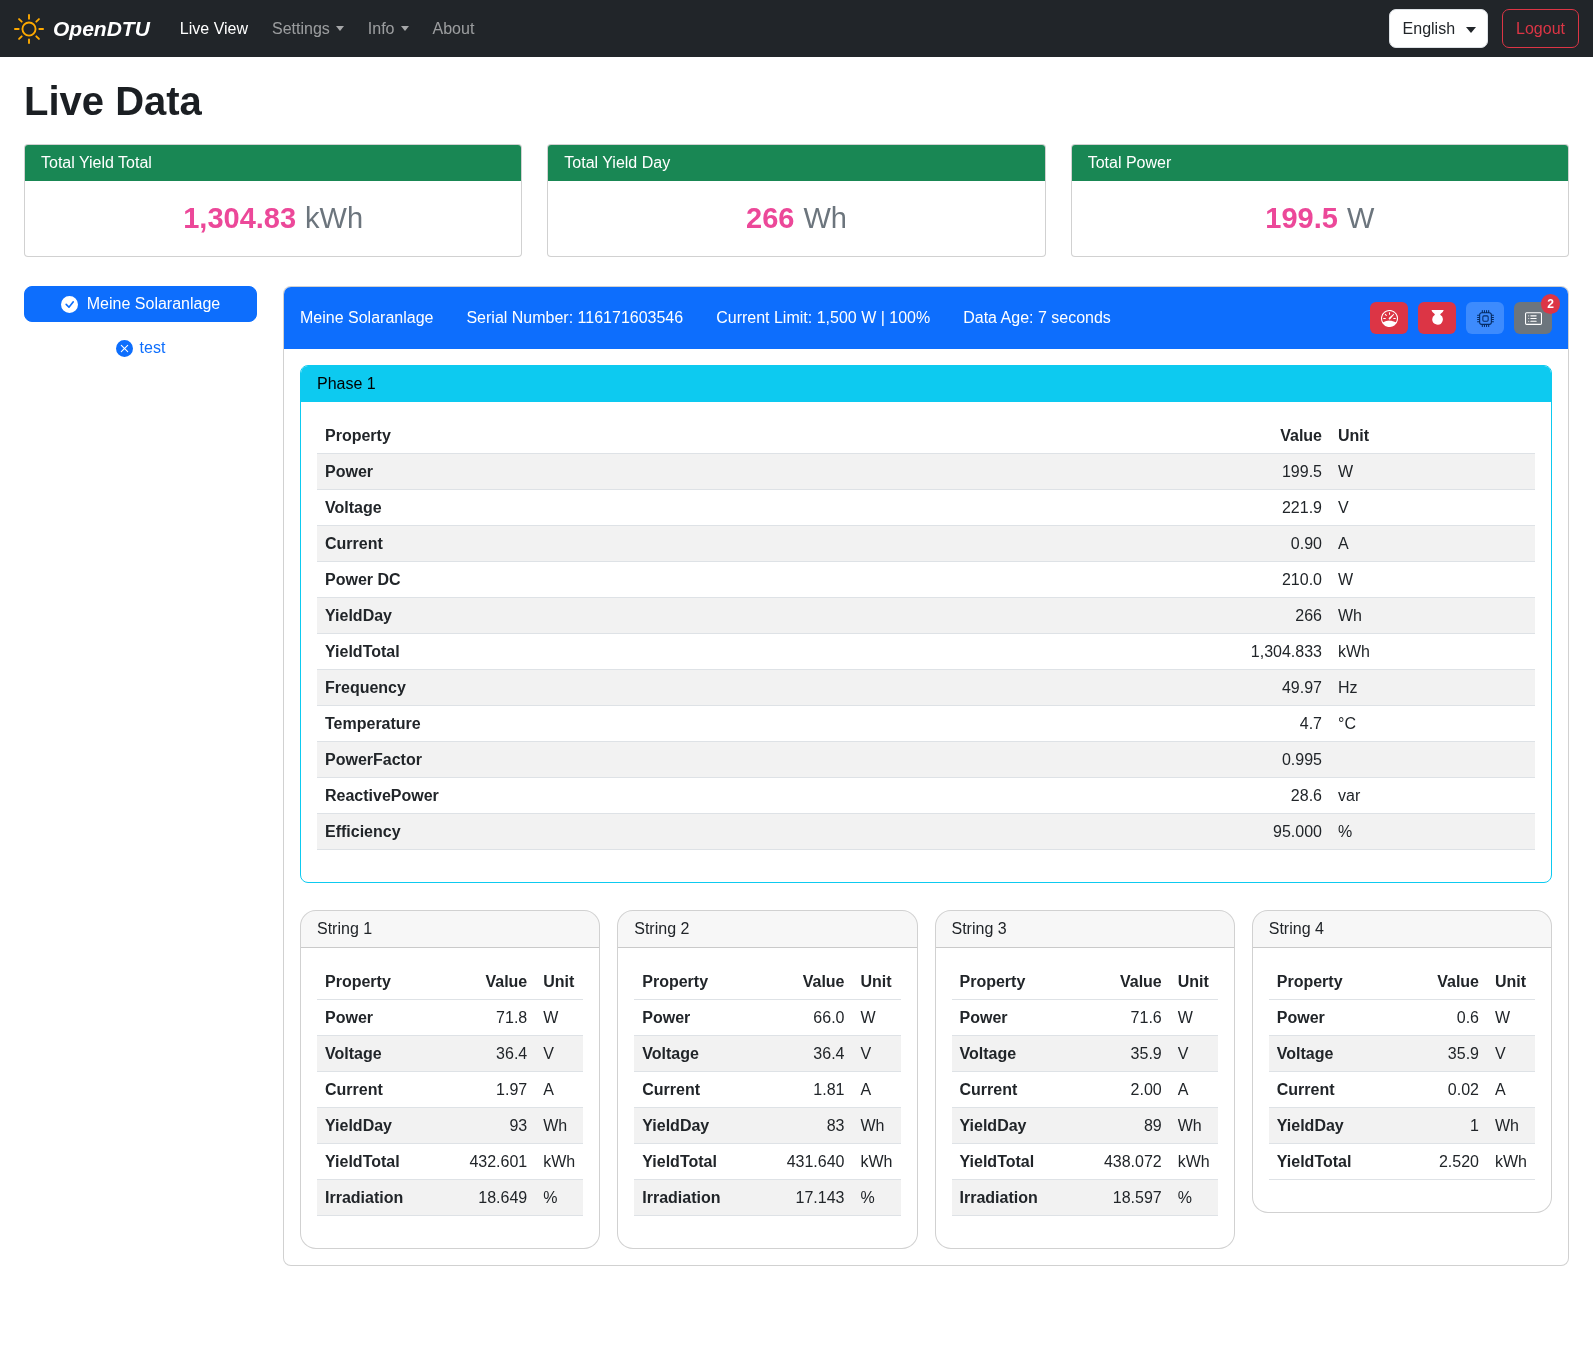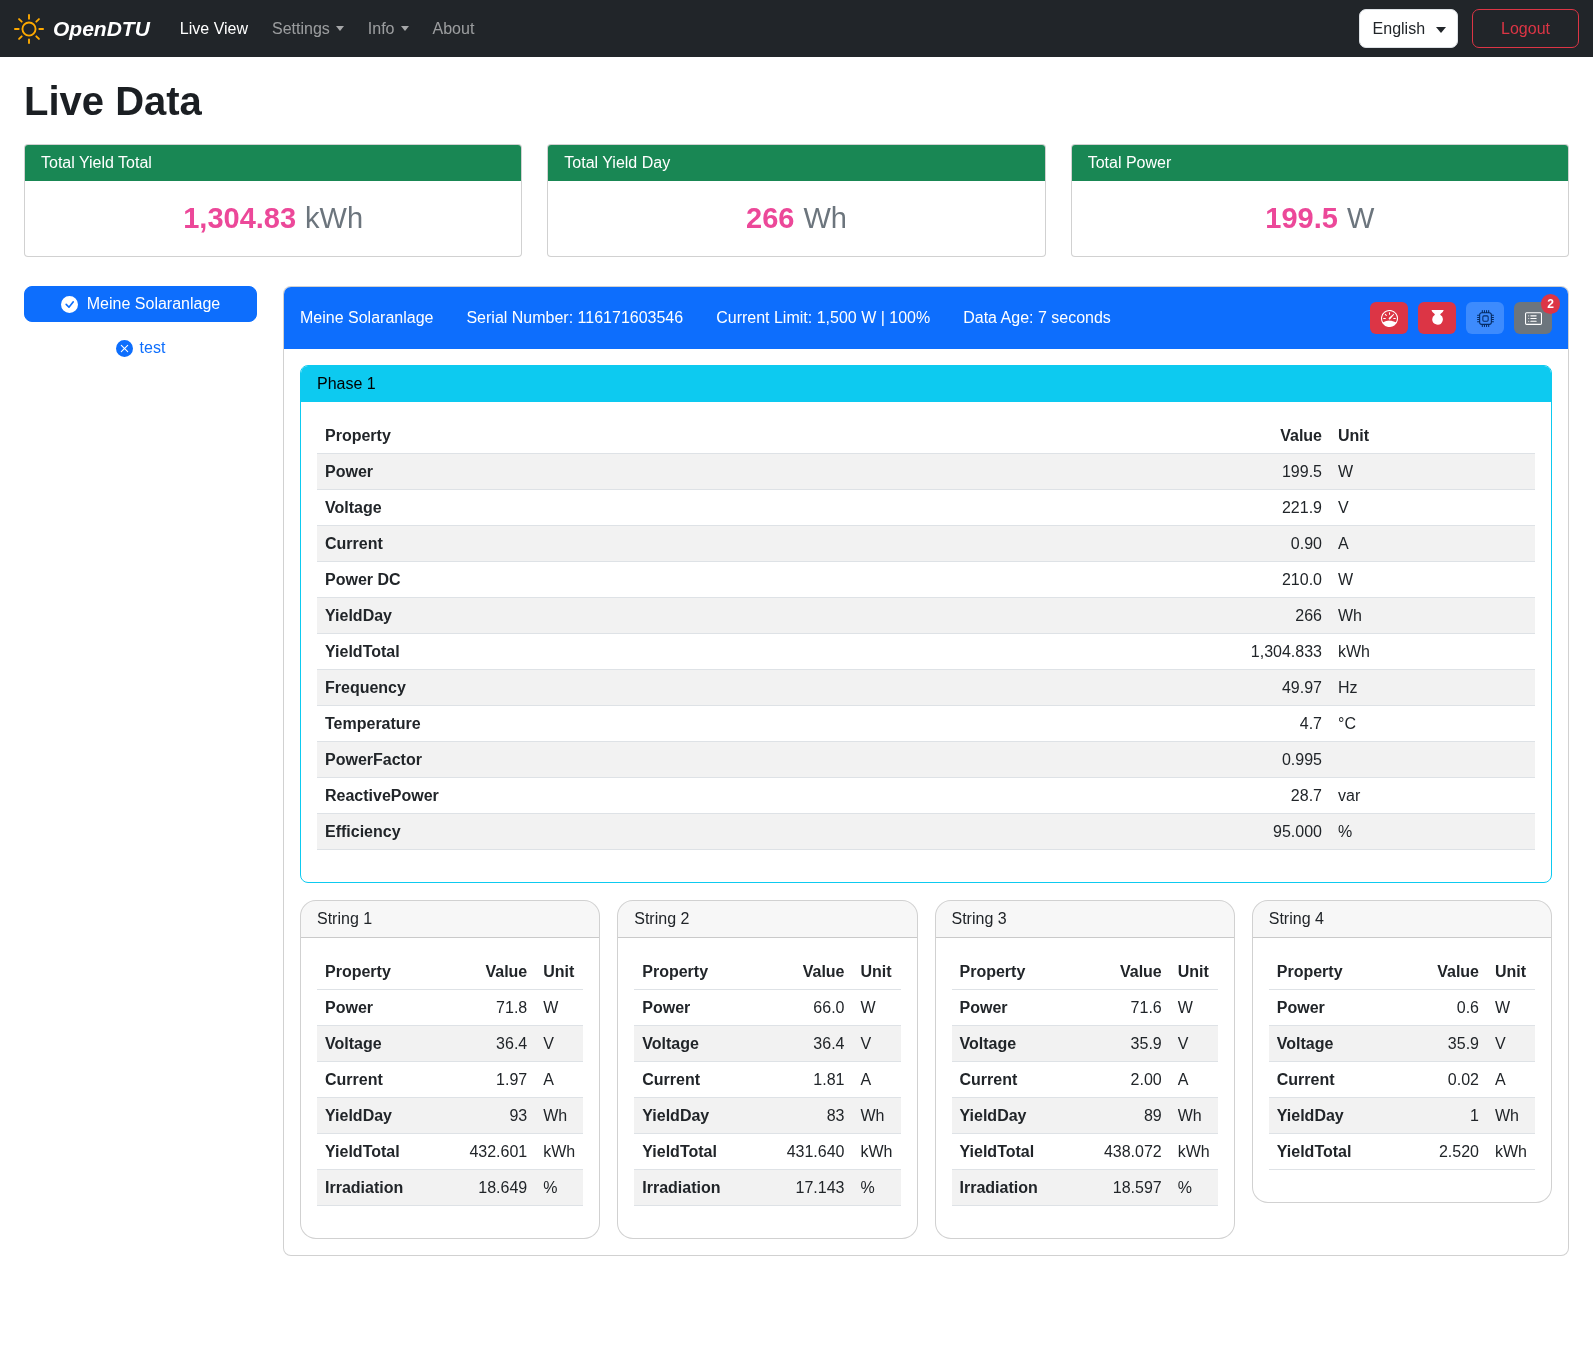--- a/index.html
+++ b/index.html
@@ -49,21 +49,21 @@
   }
   .sel-caret {
     position: absolute; right: 11px; top: 17px;
     width: 0; height: 0;
     border-left: 5px solid transparent;
     border-right: 5px solid transparent;
     border-top: 6px solid #212529;
   }
   .logout-btn {
     background: transparent; border: 1px solid #dc3545; color: #dc3545;
-    border-radius: 7px; height: 39px; padding: 0 28px;
+    border-radius: 7px; height: 39px; padding: 0 13px;
     font-size: 16px; font-family: inherit; cursor: pointer;
   }
 
   
   .content { padding: 16px 24px 24px; }
   .page-title { font-size: 40px; font-weight: 600; margin: 6px 0 20px; color: #1b1f23; }
 
   
   .summary-row { display: flex; gap: 25px; margin-bottom: 29px; }
   .summary-card {
@@ -113,21 +113,21 @@
   .btn-gray { background: #6c757d; }
   .count-badge {
     position: absolute; top: -8px; right: -8px;
     background: #dc3545; color: #fff;
     font-size: 12px; line-height: 1;
     padding: 4px 6px; border-radius: 10px; font-weight: 700;
   }
   .inverter-body { padding: 16px; }
 
   
-  .phase-card { border: 1px solid #0dcaf0; border-radius: 8px; overflow: hidden; margin-bottom: 17px; }
+  .phase-card { border: 1px solid #0dcaf0; border-radius: 8px; overflow: hidden; margin-bottom: 27px; }
   .phase-header { background: #0dcaf0; color: #000; padding: 9px 16px; font-size: 16px; }
   .phase-body { padding: 16px; }
 
   
   table { width: 100%; border-collapse: collapse; font-size: 16px; margin-bottom: 16px; }
   th, td { padding: 8.5px 8px; text-align: left; border-bottom: 1px solid #dee2e6; }
   thead th { font-weight: 700; }
   tbody th { font-weight: 700; }
   .val { text-align: right; }
   .phase-table .unit { width: 205px; }
@@ -329,21 +329,21 @@
                     <td class="val">4.7</td>
                     <td class="unit">°C</td>
                   </tr>
                   <tr>
                     <th>PowerFactor</th>
                     <td class="val">0.995</td>
                     <td class="unit"></td>
                   </tr>
                   <tr>
                     <th>ReactivePower</th>
-                    <td class="val">28.7</td>
+                    <td class="val">28.6</td>
                     <td class="unit">var</td>
                   </tr>
                   <tr>
                     <th>Efficiency</th>
                     <td class="val">95.000</td>
                     <td class="unit">%</td>
                   </tr>
                 </tbody>
             </table>
           </div>

